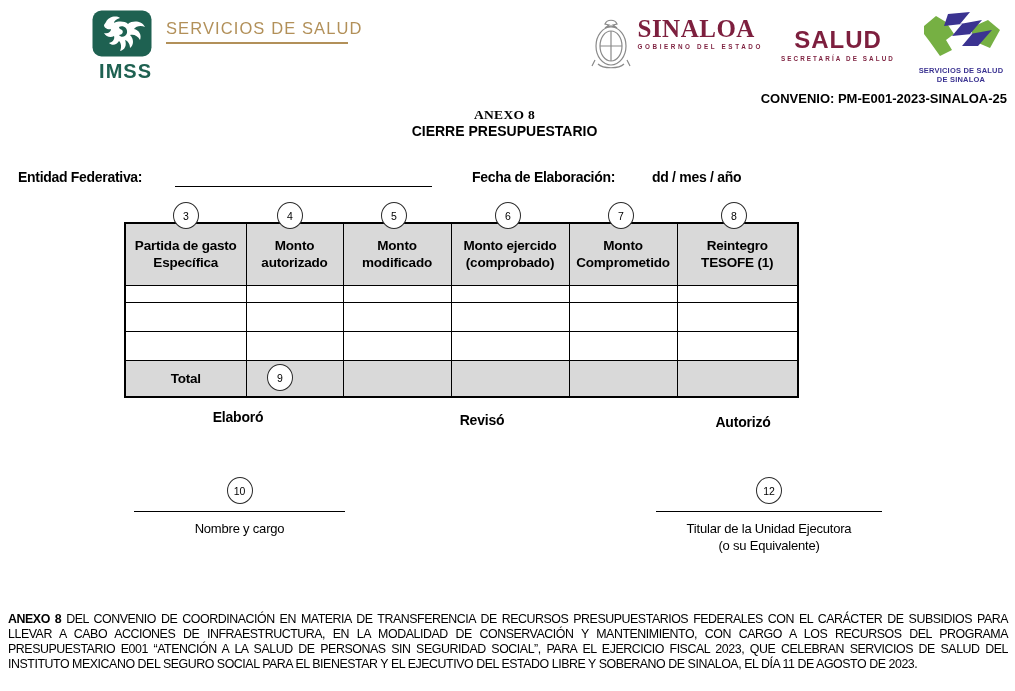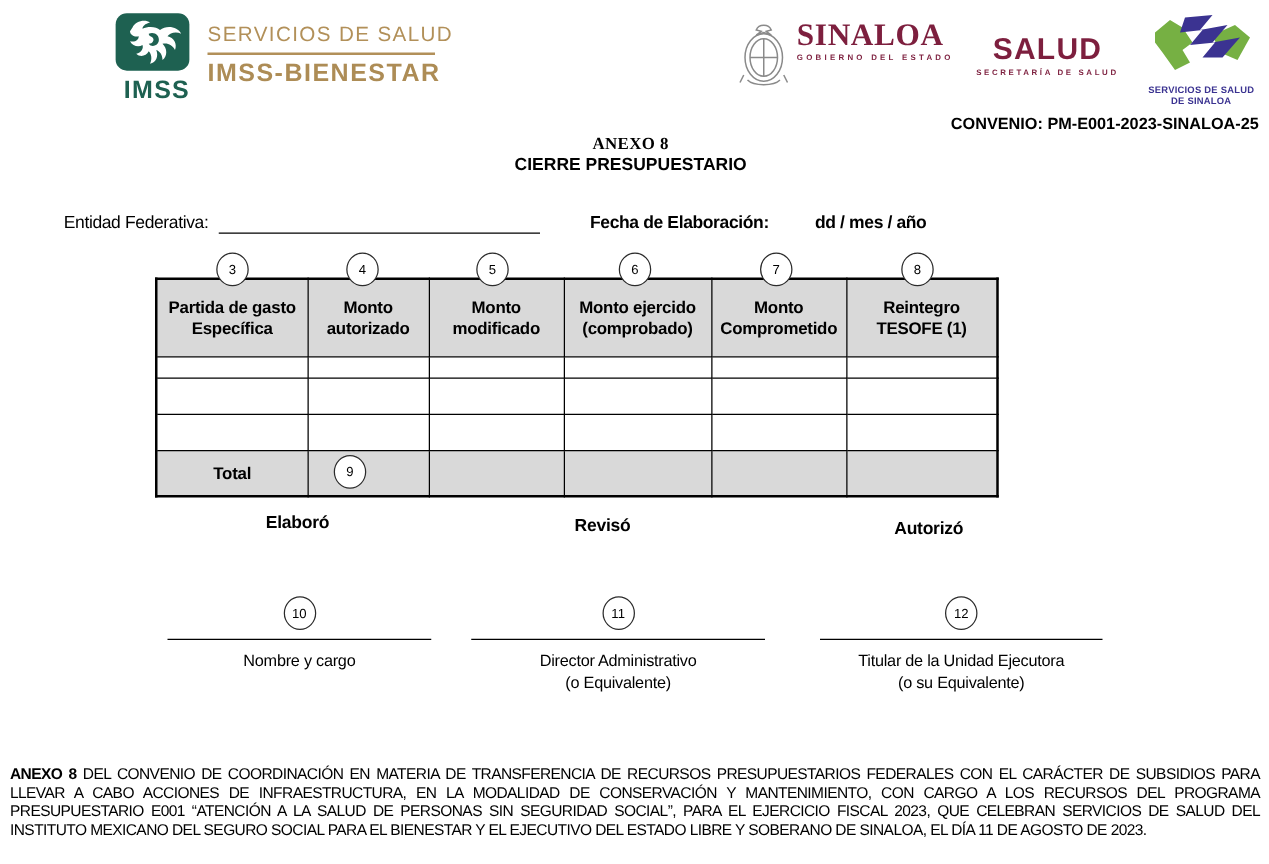--- a/index.html
+++ b/index.html
@@ -28,21 +28,21 @@
   .salud-sub { color:#7d1f3e; font-size:6.3px; letter-spacing:2.1px; margin-top:3px; font-weight:bold; }
   .sss-block { margin-left:20px; text-align:center; width:92px; }
   .sss-text { color:#3b3391; font-size:7.5px; font-weight:bold; line-height:1.25; letter-spacing:0.2px; }
 
   
   .convenio { position:absolute; top:91px; right:8px; font-size:13px; font-weight:bold; letter-spacing:0px; }
   .title-1 { position:absolute; top:107px; left:0; width:1015px; text-align:center; font-family:"Liberation Serif", serif; font-weight:bold; font-size:13.5px; letter-spacing:0.3px; transform:translateX(-3px); }
   .title-2 { position:absolute; top:123px; left:0; width:1015px; text-align:center; font-weight:bold; font-size:14px; transform:translateX(-3px); }
 
   
-  .lbl-entidad { position:absolute; left:18px; top:169px; font-size:14px; font-weight:normal; letter-spacing:-0.3px;margin-left:33px; }
+  .lbl-entidad { position:absolute; left:18px; top:169px; font-size:14px; font-weight:bold; letter-spacing:-0.3px; }
   .entidad-line { position:absolute; left:175px; top:165px; width:257px; height:22px; border-bottom:1.6px solid #000; }
   .lbl-fecha { position:absolute; left:472px; top:169px; font-size:14px; font-weight:bold; letter-spacing:-0.3px; }
   .lbl-ddmes { position:absolute; left:652px; top:169px; font-size:14px; font-weight:bold; letter-spacing:-0.3px; }
 
   
   .table-wrap { position:absolute; left:124px; top:222px; width:676px; }
   table.budget { border-collapse:collapse; table-layout:fixed; width:673px; }
   table.budget td, table.budget th { border:1px solid #000; padding:0; vertical-align:middle; text-align:center; }
   table.budget { border:2px solid #000; }
   tr.head th { background:#d9d9d9; height:62px; font-size:13.5px; font-weight:bold; letter-spacing:-0.2px; line-height:1.3; }
@@ -88,21 +88,20 @@
       <svg width="60" height="47" viewBox="0 0 60 47">
         <rect x="0.5" y="0.5" width="59" height="46" rx="9" fill="#1e6151"></rect>
         <path d="M14 12 C16 7, 24 5, 28 8 C24 9, 22 11, 22 13 C26 11, 33 11, 36 14 C41 10, 50 11, 53 17 C49 15, 44 16, 42 19 C47 20, 50 25, 48 30 C46 26, 42 24, 38 25 C42 29, 42 35, 38 38 C38 34, 36 31, 33 30 C35 35, 33 40, 28 41 C30 37, 29 33, 27 31 C25 35, 20 36, 17 33 C21 32, 23 29, 22 26 C19 28, 14 27, 12 23 C16 24, 19 22, 19 19 C16 20, 12 18, 12 15 Z" fill="#ffffff"></path>
         <path d="M27 17 C31 15, 36 18, 35 23 C34 27, 29 28, 27 25 C30 25, 32 22, 30 20 C29 19, 27 19, 27 17 Z" fill="#1e6151"></path>
       </svg>
       <div class="imss-acronym">IMSS</div>
     </div>
     <div class="imss-wordmark">
       <div class="imss-line1">SERVICIOS DE SALUD</div>
       <div class="gold-rule"></div>
-      <div class="imss-line2">IMSS-BIENESTAR</div>
     </div>
   </div>
 
   <div class="brand-right">
     <div class="sinaloa-block">
       <svg width="42" height="56" viewBox="0 0 42 56">
         <g stroke="#8a8a8a" fill="none" stroke-width="1.2">
           <path d="M15 8 C17 3, 25 3, 27 8 L23 9 L27 12 L21 10 L15 12 L19 9 Z"></path>
           <ellipse cx="21" cy="30" rx="15" ry="19"></ellipse>
           <ellipse cx="21" cy="30" rx="11" ry="15"></ellipse>
@@ -206,25 +205,20 @@
 
   <span class="sig-head sh1">Elaboró</span>
   <span class="sig-head sh2">Revisó</span>
   <span class="sig-head sh3">Autorizó</span>
 
   <div class="sig-block sb1">
     <div class="circle">10</div>
     <div class="sig-line"></div>
     <div class="sig-label">Nombre y cargo</div>
   </div>
-  <div class="sig-block sb2">
-    <div class="circle">11</div>
-    <div class="sig-line"></div>
-    <div class="sig-label"><span>Director Administrativo</span><br><span>(o Equivalente)</span></div>
-  </div>
   <div class="sig-block sb3">
     <div class="circle">12</div>
     <div class="sig-line"></div>
     <div class="sig-label"><span>Titular de la Unidad Ejecutora</span><br><span>(o su Equivalente)</span></div>
   </div>
 
   <p class="footer-par"><b>ANEXO 8</b><span> DEL CONVENIO DE COORDINACIÓN EN MATERIA DE TRANSFERENCIA DE RECURSOS PRESUPUESTARIOS FEDERALES CON EL CARÁCTER DE SUBSIDIOS PARA LLEVAR A CABO ACCIONES DE INFRAESTRUCTURA, EN LA MODALIDAD DE CONSERVACIÓN Y MANTENIMIENTO, CON CARGO A LOS RECURSOS DEL PROGRAMA PRESUPUESTARIO E001 “ATENCIÓN A LA SALUD DE PERSONAS SIN SEGURIDAD SOCIAL”, PARA EL EJERCICIO FISCAL 2023, QUE CELEBRAN SERVICIOS DE SALUD DEL INSTITUTO MEXICANO DEL SEGURO SOCIAL PARA EL BIENESTAR Y EL EJECUTIVO DEL ESTADO LIBRE Y SOBERANO DE SINALOA, EL DÍA 11 DE AGOSTO DE 2023.</span></p>
 
 </div>
 

